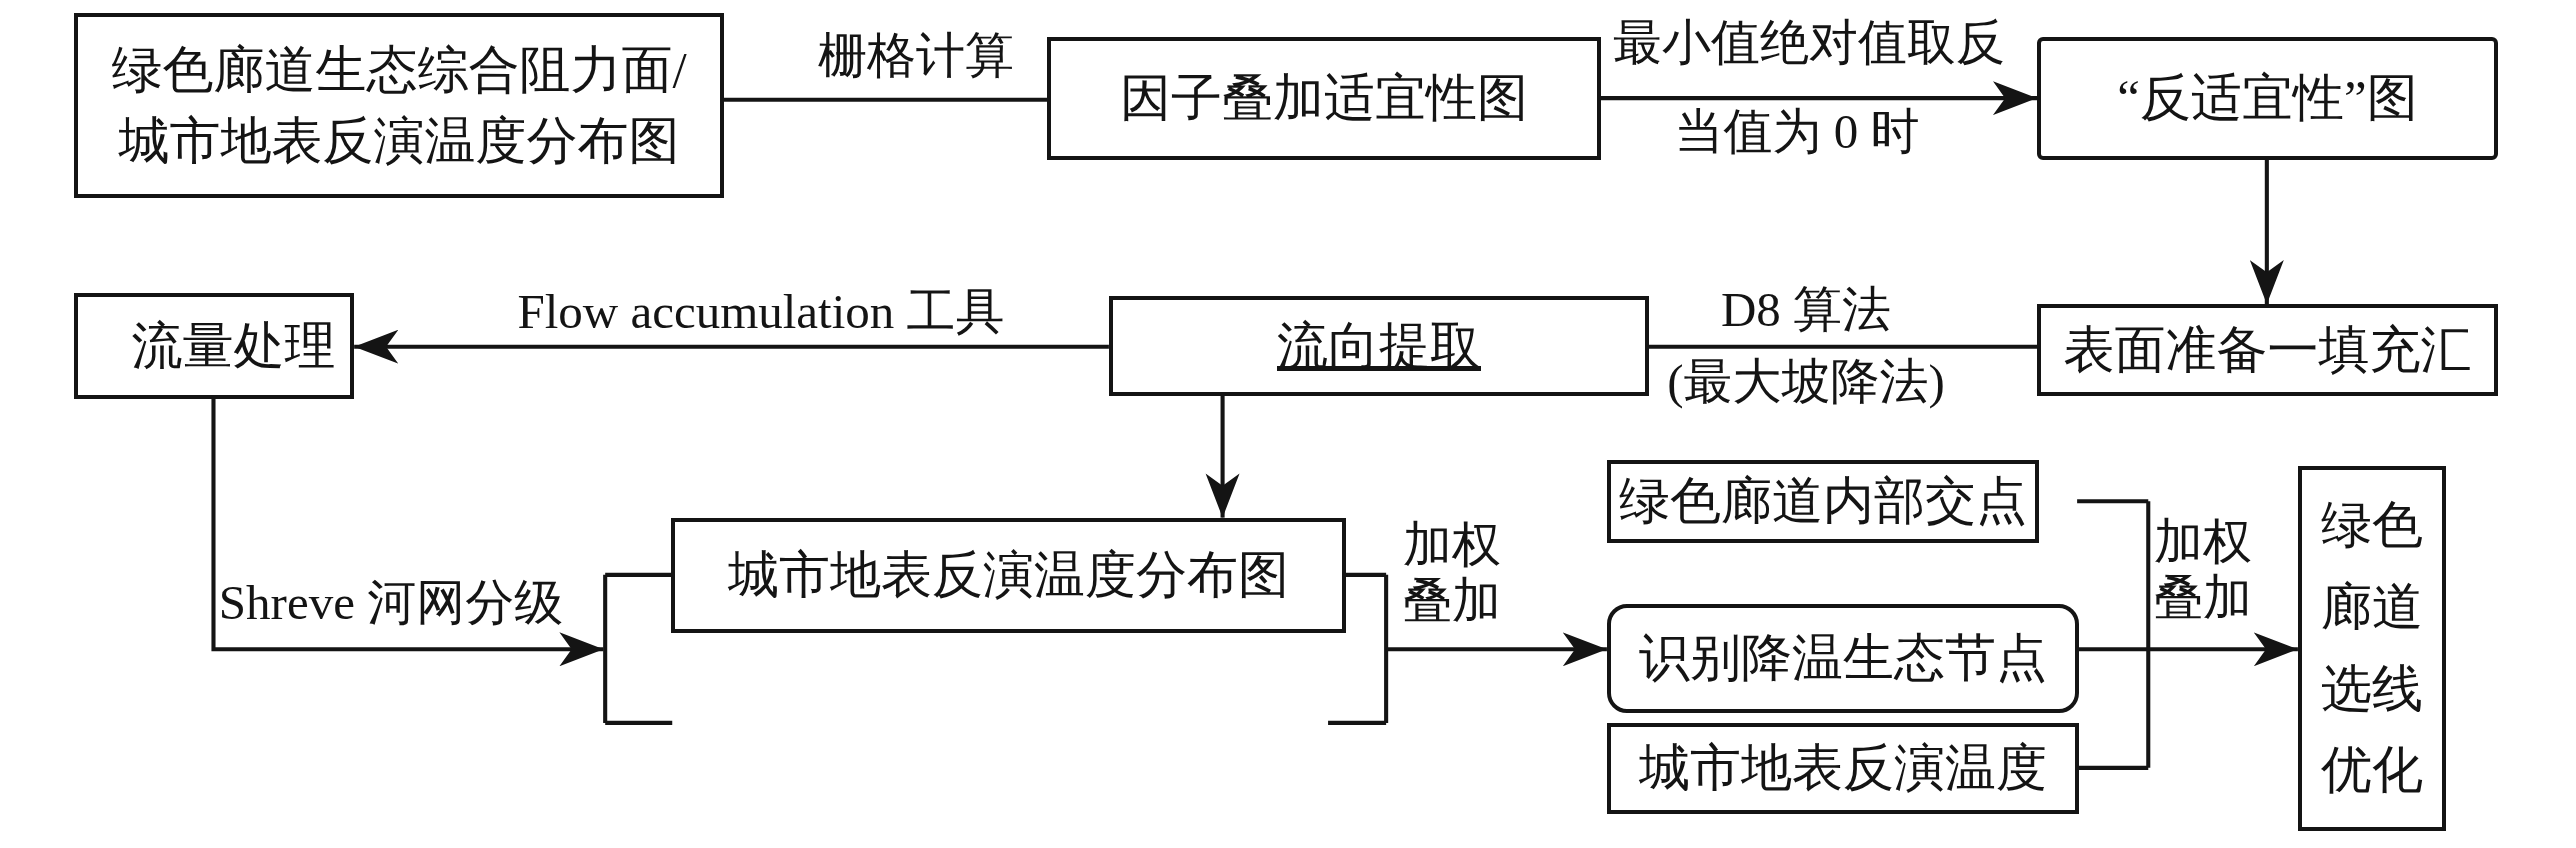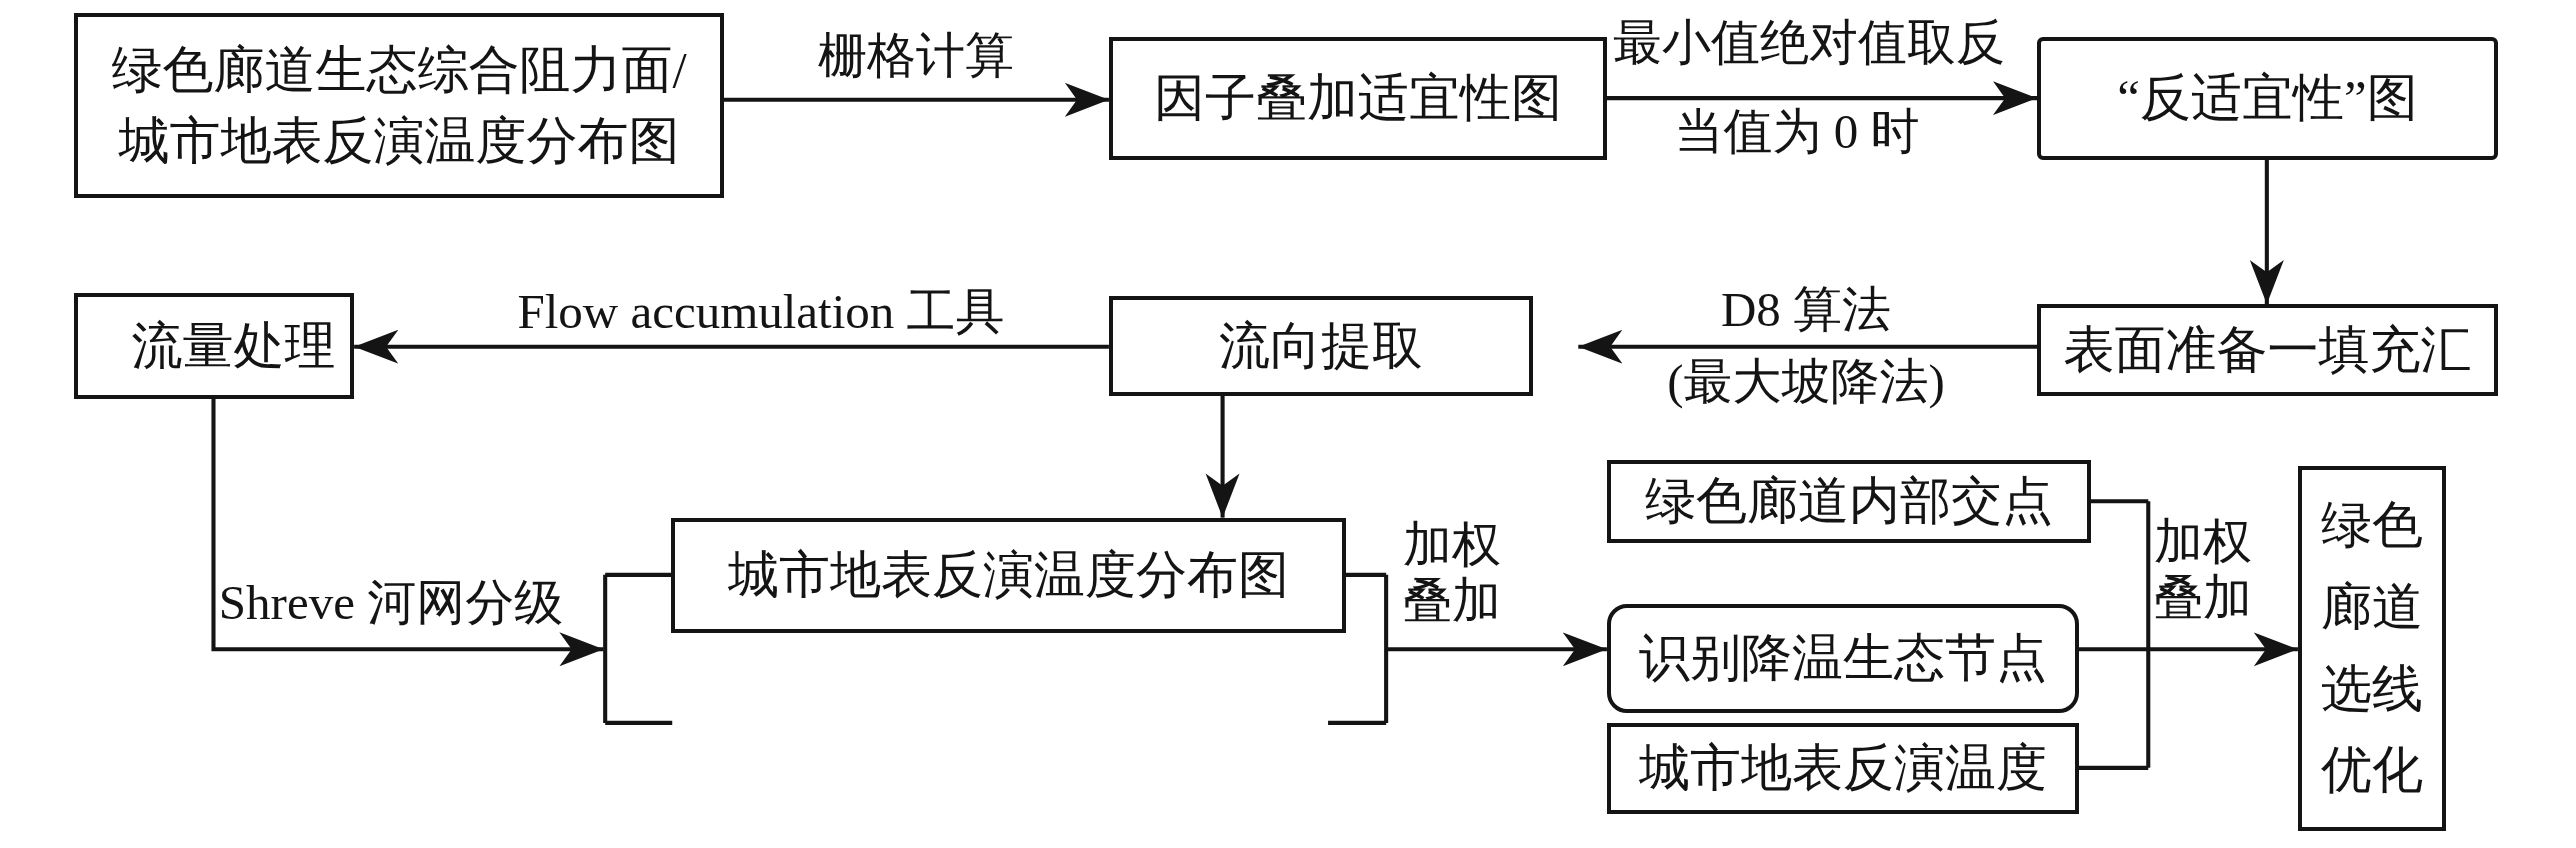--- a/index.html
+++ b/index.html
@@ -41,28 +41,28 @@
     position: absolute;
     transform: translateX(-50%);
     font-size: 49px;
     line-height: 1.12;
     white-space: pre-line;
     text-align: center;
     background: transparent;
   }
   .elabel.two-line { line-height: 1.15; }
   #node-source            { left: 74px;   top: 13px;  width: 650px; height: 185px; }
-  #node-factor-overlay    { left: 1109px; top: 37px;  width: 498px; height: 123px; }
+  #node-factor-overlay    { left: 1047px; top: 37px;  width: 554px; height: 123px; }
   #node-anti-suitability  { left: 2037px; top: 37px;  width: 461px; height: 123px; border-radius: 6px; }
   #node-surface-prep      { left: 2037px; top: 304px; width: 461px; height: 92px; }
-  #node-flow-direction    { left: 1109px; top: 296px; width: 424px; height: 100px; }
+  #node-flow-direction    { left: 1109px; top: 296px; width: 540px; height: 100px; text-decoration: underline; }
   #node-flow-processing   { left: 74px;   top: 293px; width: 280px; height: 106px; padding-left: 39px; }
   #node-corridor-grading  { left: 671px;  top: 518px; width: 675px; height: 115px; }
   #node-temp-grading      { left: 671px;  top: 665px; width: 659px; height: 116px; }
-  #node-internal-nodes    { left: 1607px; top: 460px; width: 484px; height: 83px; text-align: right; }
+  #node-internal-nodes    { left: 1607px; top: 460px; width: 432px; height: 83px; text-align: right; }
   #node-cooling-nodes     { left: 1607px; top: 604px; width: 472px; height: 109px; border-radius: 20px; }
   #node-surface-temp      { left: 1607px; top: 723px; width: 472px; height: 91px; }
   #node-route-optimization{ left: 2298px; top: 466px; width: 148px; height: 365px; line-height: 1.6; }
   #label-raster-calc      { left: 916px; top: 29px;  }
   #label-min-abs-1        { left: 1809px; top: 16.4px;  }
   #label-min-abs-2        { left: 1797px; top: 105px; }
   #label-d8-1             { left: 1806px; top: 283px; }
   #label-d8-2             { left: 1806px; top: 355px; }
   #label-flow-acc         { left: 761px;  top: 285px; }
   #label-shreve           { left: 391px;  top: 576px; }

